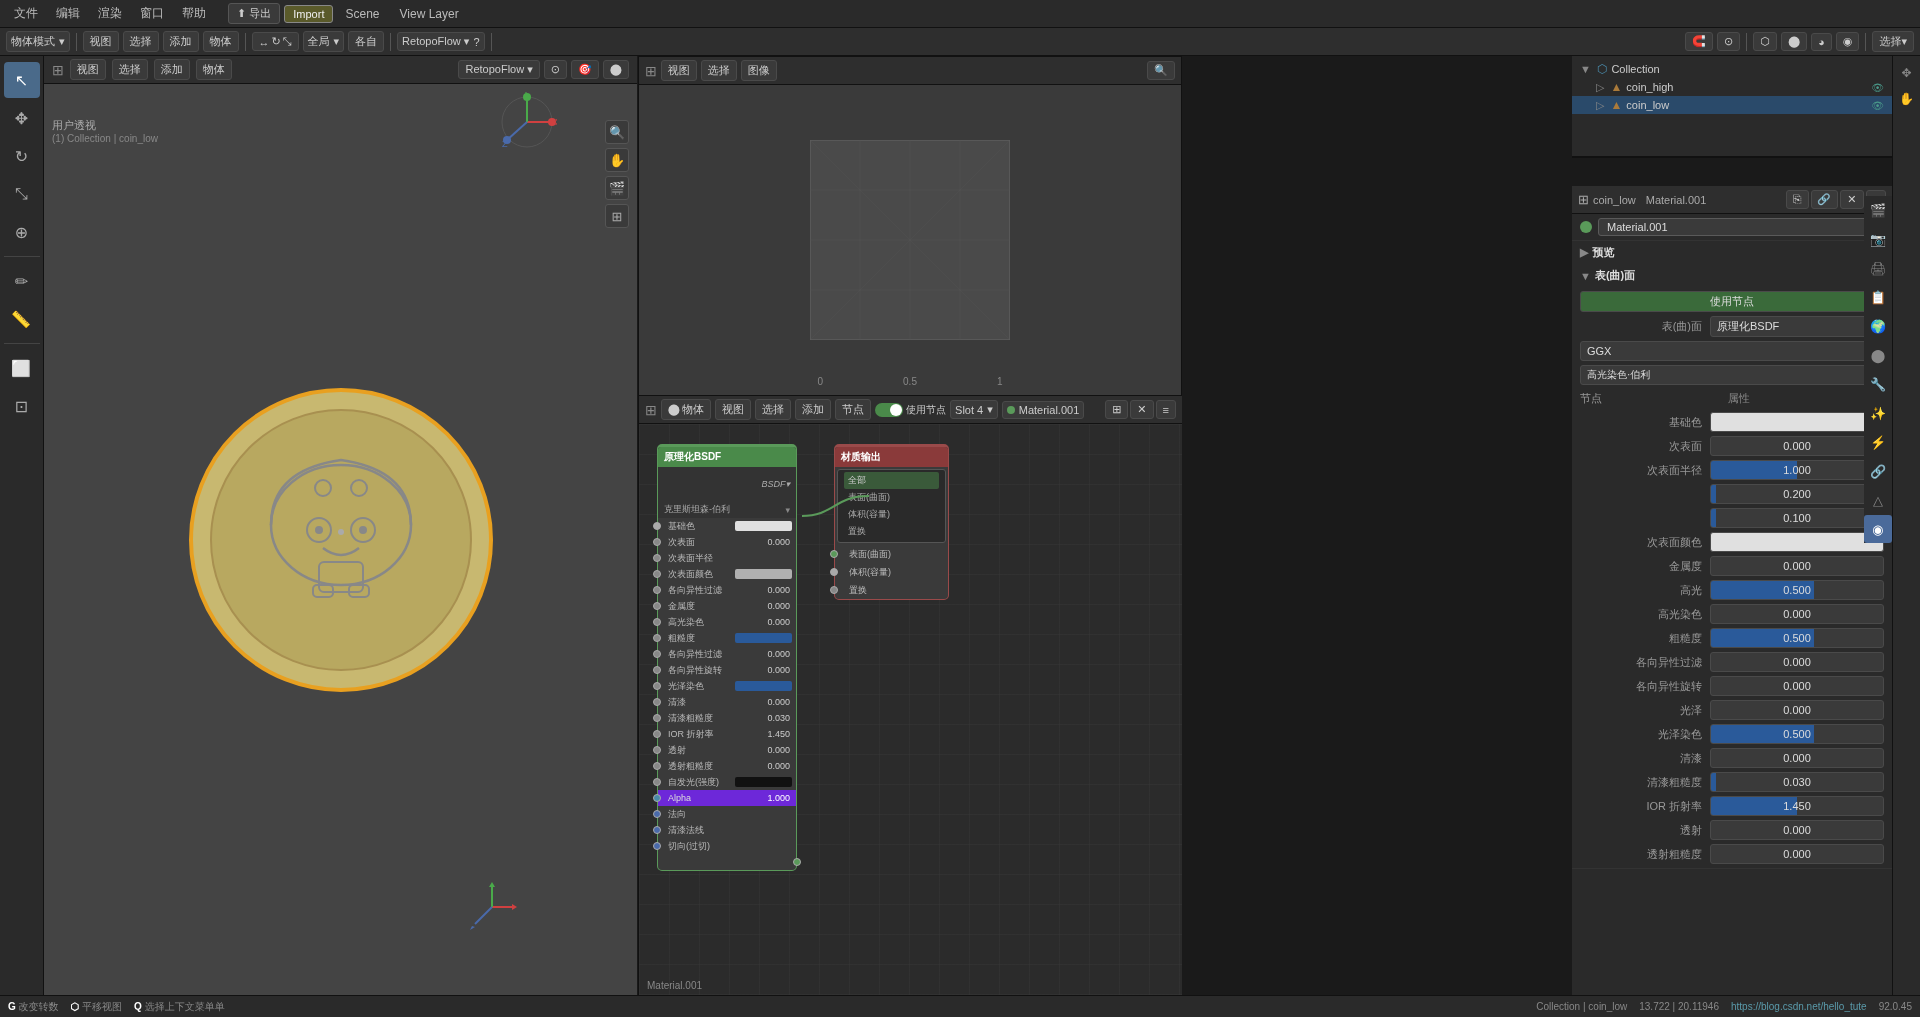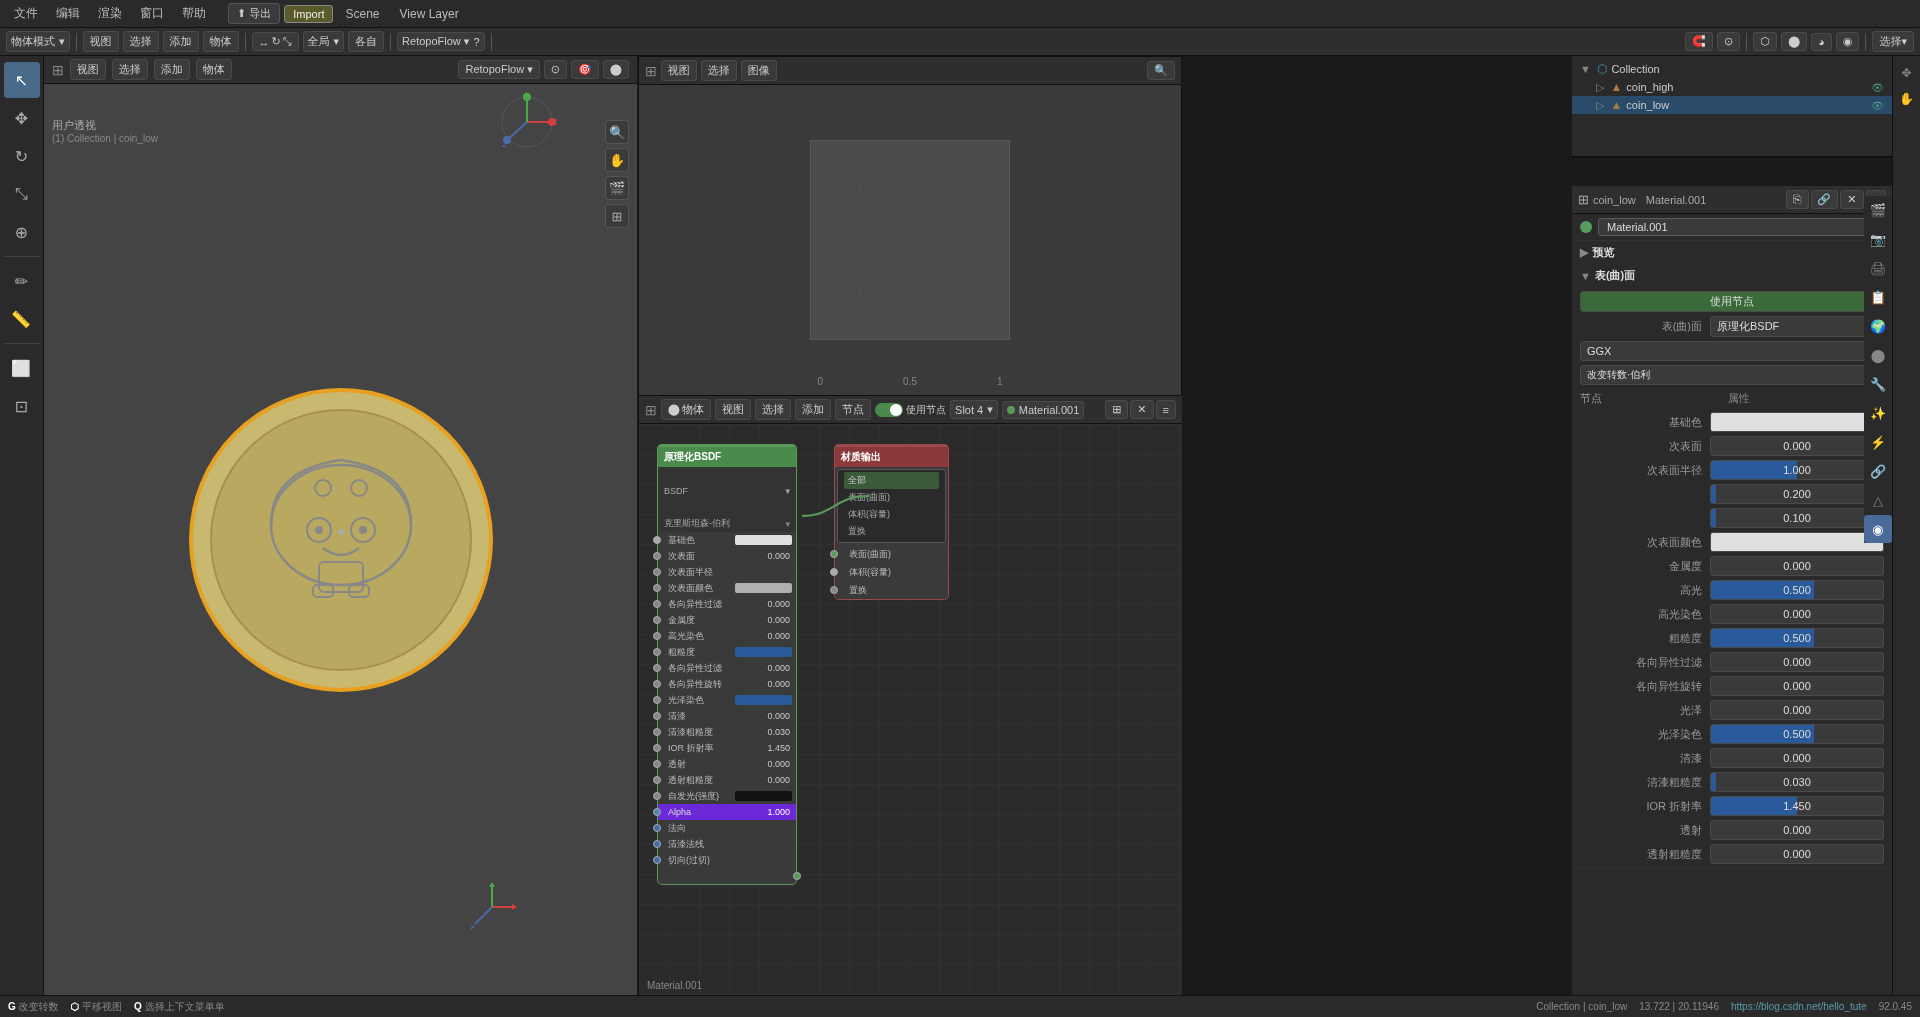--- a/index.html
+++ b/index.html
@@ -399,26 +399,27 @@
       padding: 3px 6px;
       font-size: 10px;
       font-weight: bold;
       color: #fff;
       border-radius: 3px 3px 0 0;
       display: flex;
       justify-content: space-between;
       align-items: center;
     }
     .bsdf-node-subtitle {
-      padding: 19px 6px;
+      padding: 12px 6px;
       font-size: 9px;
       color: #aaa;
       background: #333;
       display: flex;
-      justify-content: space-between;
+      justify-content: flex-end;
+      font-style: italic;
     }
     .bsdf-row {
       display: flex;
       align-items: center;
       padding: 1px 0;
       min-height: 16px;
       position: relative;
     }
     .bsdf-socket-left {
       width: 8px; height: 8px;
@@ -1090,21 +1091,21 @@
       </div>
 
       <div class="p-row">
         <div class="p-input" style="cursor:pointer; display:flex; justify-content:space-between;">
           <span>GGX</span>
           <span>▾</span>
         </div>
       </div>
       <div class="p-row">
         <div class="p-input" style="cursor:pointer; display:flex; justify-content:space-between; font-size:10px;">
-          <span>改变转数·伯利</span>
+          <span>高光染色·伯利</span>
           <span>▾</span>
         </div>
       </div>
 
       <div style="padding: 4px 8px; display:flex; justify-content:space-between; align-items:center;">
         <span style="font-size:11px; color:#999;">节点</span>
         <span style="font-size:11px; color:#888;">属性</span>
         <span style="font-size:11px; color:#888;">▶</span>
       </div>
 

